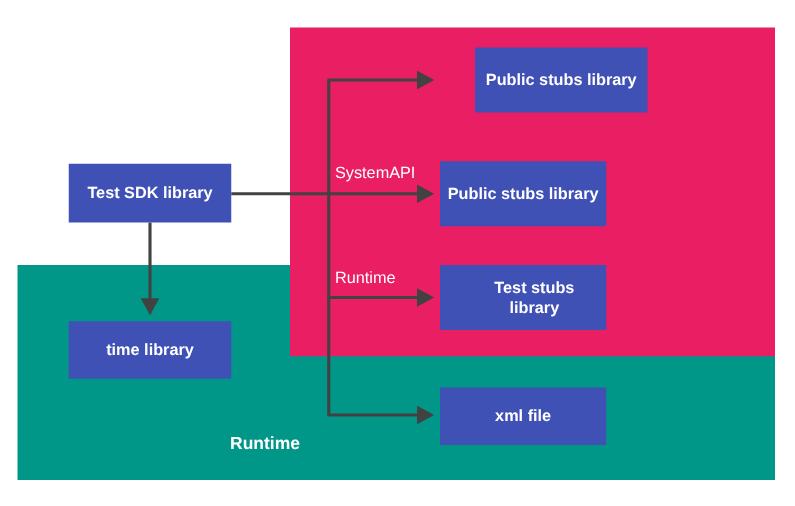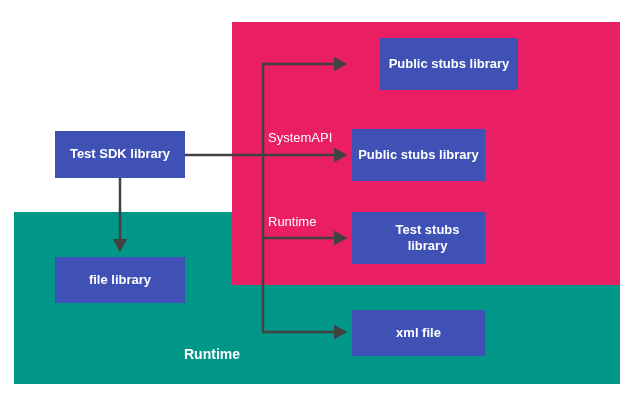--- a/index.html
+++ b/index.html
@@ -125,21 +125,21 @@
   <div class="node public-stubs">
     <span>Public stubs library</span>
   </div>
   <div class="node system-stubs">
     <span>Public stubs library</span>
   </div>
   <div class="node test-stubs">
     <span>Test stubs library</span>
   </div>
   <div class="node impl">
-    <span>file library</span>
+    <span>time library</span>
   </div>
   <div class="node xml">
     <span>xml file</span>
   </div>
 
   <div class="edge-label system-api">SystemAPI</div>
   <div class="edge-label test-api">Runtime</div>
 
   <div class="region-label runtime">Runtime</div>
 

